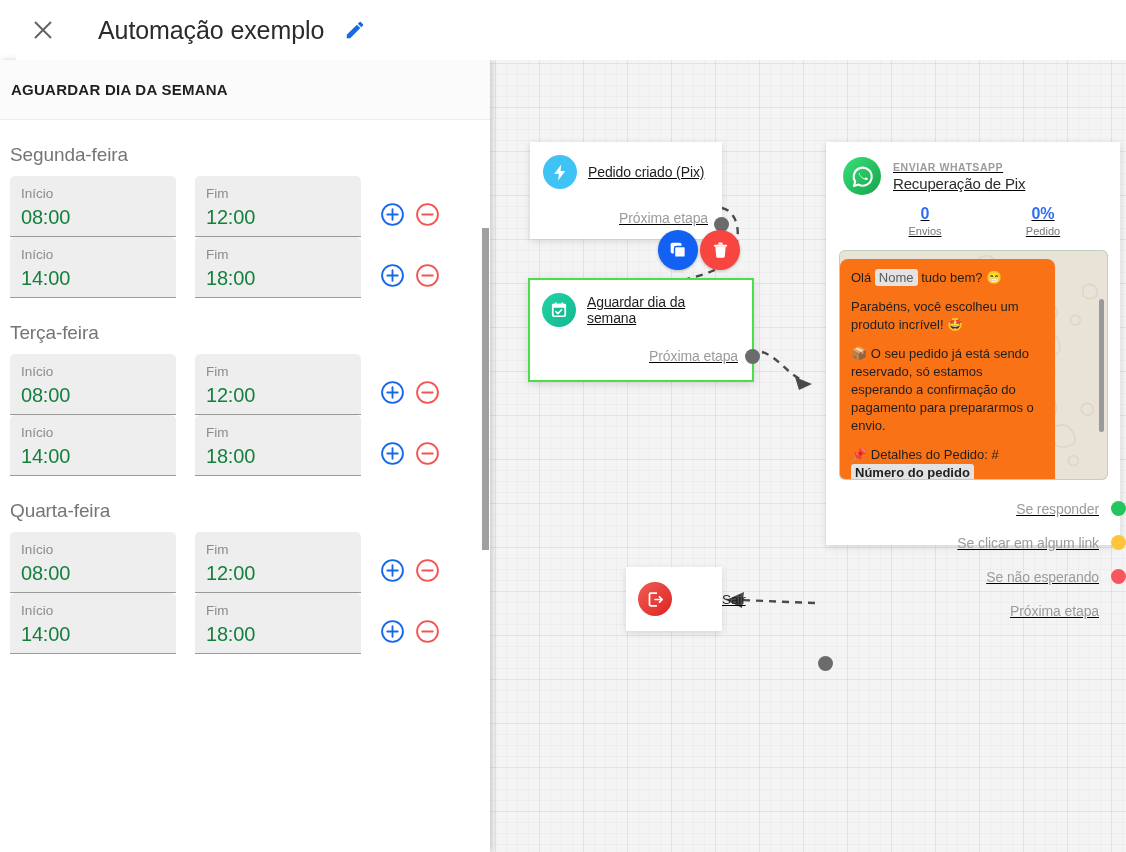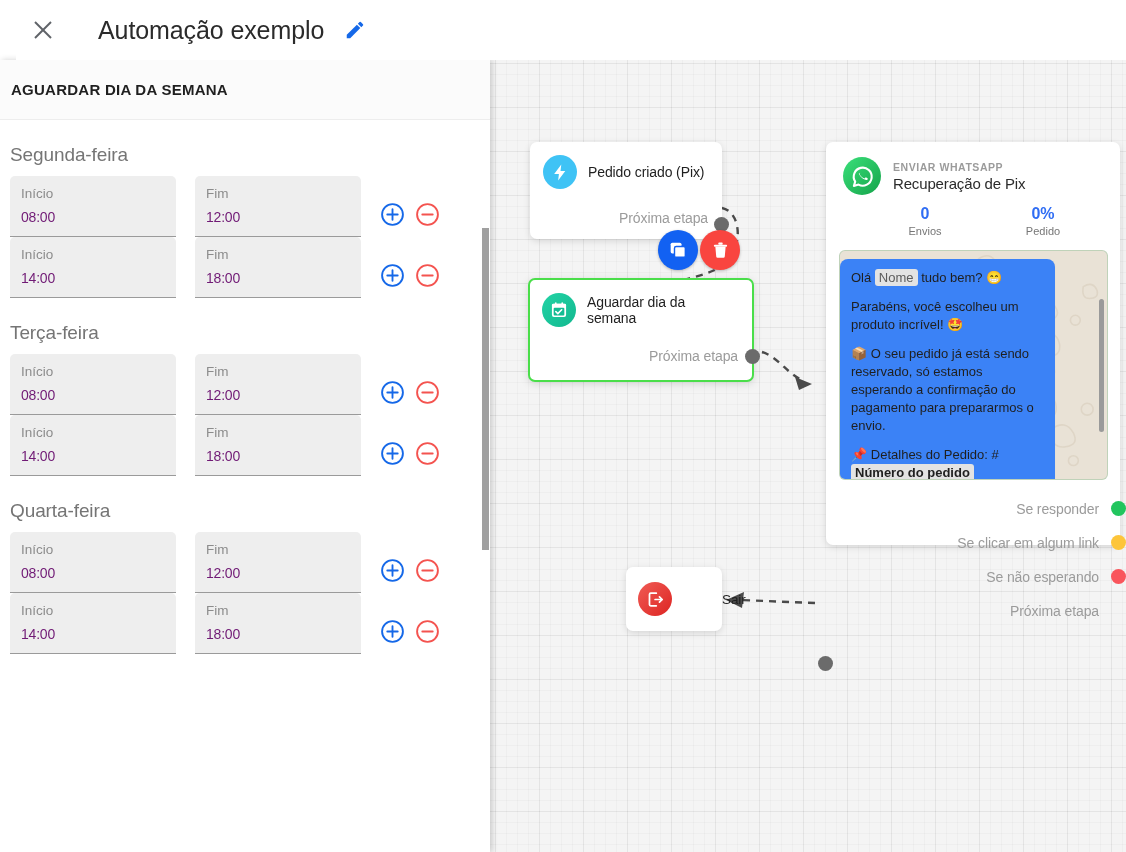--- a/index.html
+++ b/index.html
@@ -60,21 +60,21 @@
   .tfield {
     width: 166px; background: #eeeeee;
     border-radius: 5px 5px 0 0;
     border-bottom: 1px solid #9a9a9a;
     padding: 9px 11px 6px 11px;
   }
   .tfield-label {
     font-size: 13.5px; color: #8c8c8c; line-height: 17px; margin-bottom: 3px;
   }
   .tfield-value {
-    font-size: 14px; color: #701a75; line-height: 25px; letter-spacing: -0.2px;
+    font-size: 20px; color: #15803d; line-height: 25px; letter-spacing: -0.2px;
   }
   .slot-actions {
     display: flex; align-items: center; gap: 10px;
     padding-top: 26px;
   }
   .circ-btn { width: 25px; height: 25px; cursor: pointer; display: block; }
   
   .sb-scroll-track {
     position: absolute; right: 1px; top: 108px; width: 8px; height: 684px;
     background: transparent; z-index: 33;
@@ -93,22 +93,22 @@
       linear-gradient(to bottom, rgba(0,0,0,0.045) 1px, transparent 1px),
       linear-gradient(to right, rgba(0,0,0,0.022) 1px, transparent 1px),
       linear-gradient(to bottom, rgba(0,0,0,0.022) 1px, transparent 1px);
     background-size: 44px 44px, 44px 44px, 11px 11px, 11px 11px;
     background-position: 5px 3px, 5px 3px, 5px 3px, 5px 3px;
     overflow: hidden;
   }
   .edges { position: absolute; left: 0; top: 0; width: 636px; height: 792px; z-index: 5; }
 
   .node {
-    position: absolute; background: #ffffff; border-radius: 7px;
-    box-shadow: 0 2px 7px rgba(0,0,0,0.13); z-index: 10;
+    position: absolute; background: #ffffff; border-radius: 0;
+    box-shadow: 0 2px 7px rgba(0,0,0,0.13); z-index: 10; text-decoration: underline;
   }
   .node-row { display: flex; align-items: center; }
   .node-icon {
     width: 34px; height: 34px; border-radius: 50%;
     display: flex; align-items: center; justify-content: center; flex: 0 0 auto;
   }
   .node-label { font-size: 14px; color: #1f1f1f; letter-spacing: -0.1px; }
   .port-label {
     font-size: 14px; color: #9b9b9b; text-align: right; letter-spacing: -0.1px;
   }
@@ -153,21 +153,21 @@
   .wa-bubble-wrap {
     margin: 13px 12px 0 13px; height: 230px; position: relative;
     background: #e9e2d6; border-radius: 6px; overflow: hidden;
     border: 1px solid rgba(140,190,150,0.45);
   }
   .wa-doodle {
     position: absolute; inset: 0; opacity: 0.32;
   }
   .wa-bubble {
     position: absolute; left: 0; top: 8px; width: 215px;
-    background: #3b82f6; border-radius: 8px; padding: 10px 11px 12px 11px;
+    background: #f97316; border-radius: 8px; padding: 10px 11px 12px 11px;
     box-shadow: 0 1px 1px rgba(0,0,0,0.10);
   }
   .wa-line { font-size: 13px; color: #1f1f1f; line-height: 18px; }
   .wa-gap { height: 11px; }
   .chip {
     background: #e3e3e3; border-radius: 3px; padding: 1px 4px;
     color: #5c5c5c;
   }
   .chip-b { background: #e3e3e3; border-radius: 3px; padding: 1px 4px; font-weight: bold; color: #1f1f1f; }
   .wa-inner-scroll {

